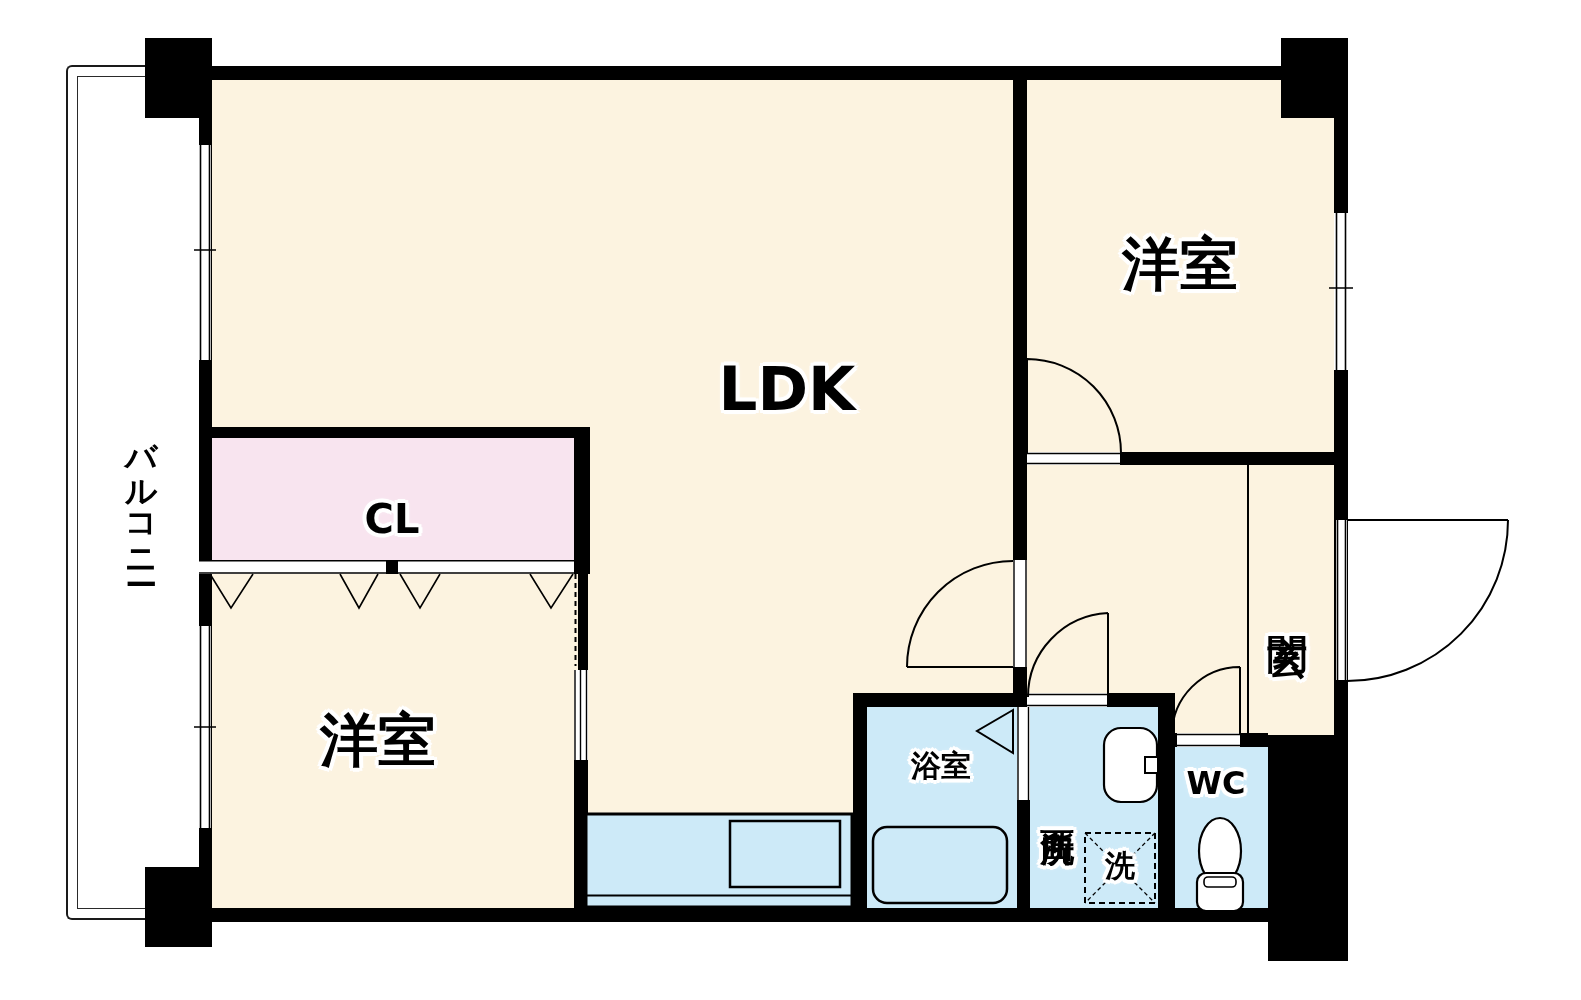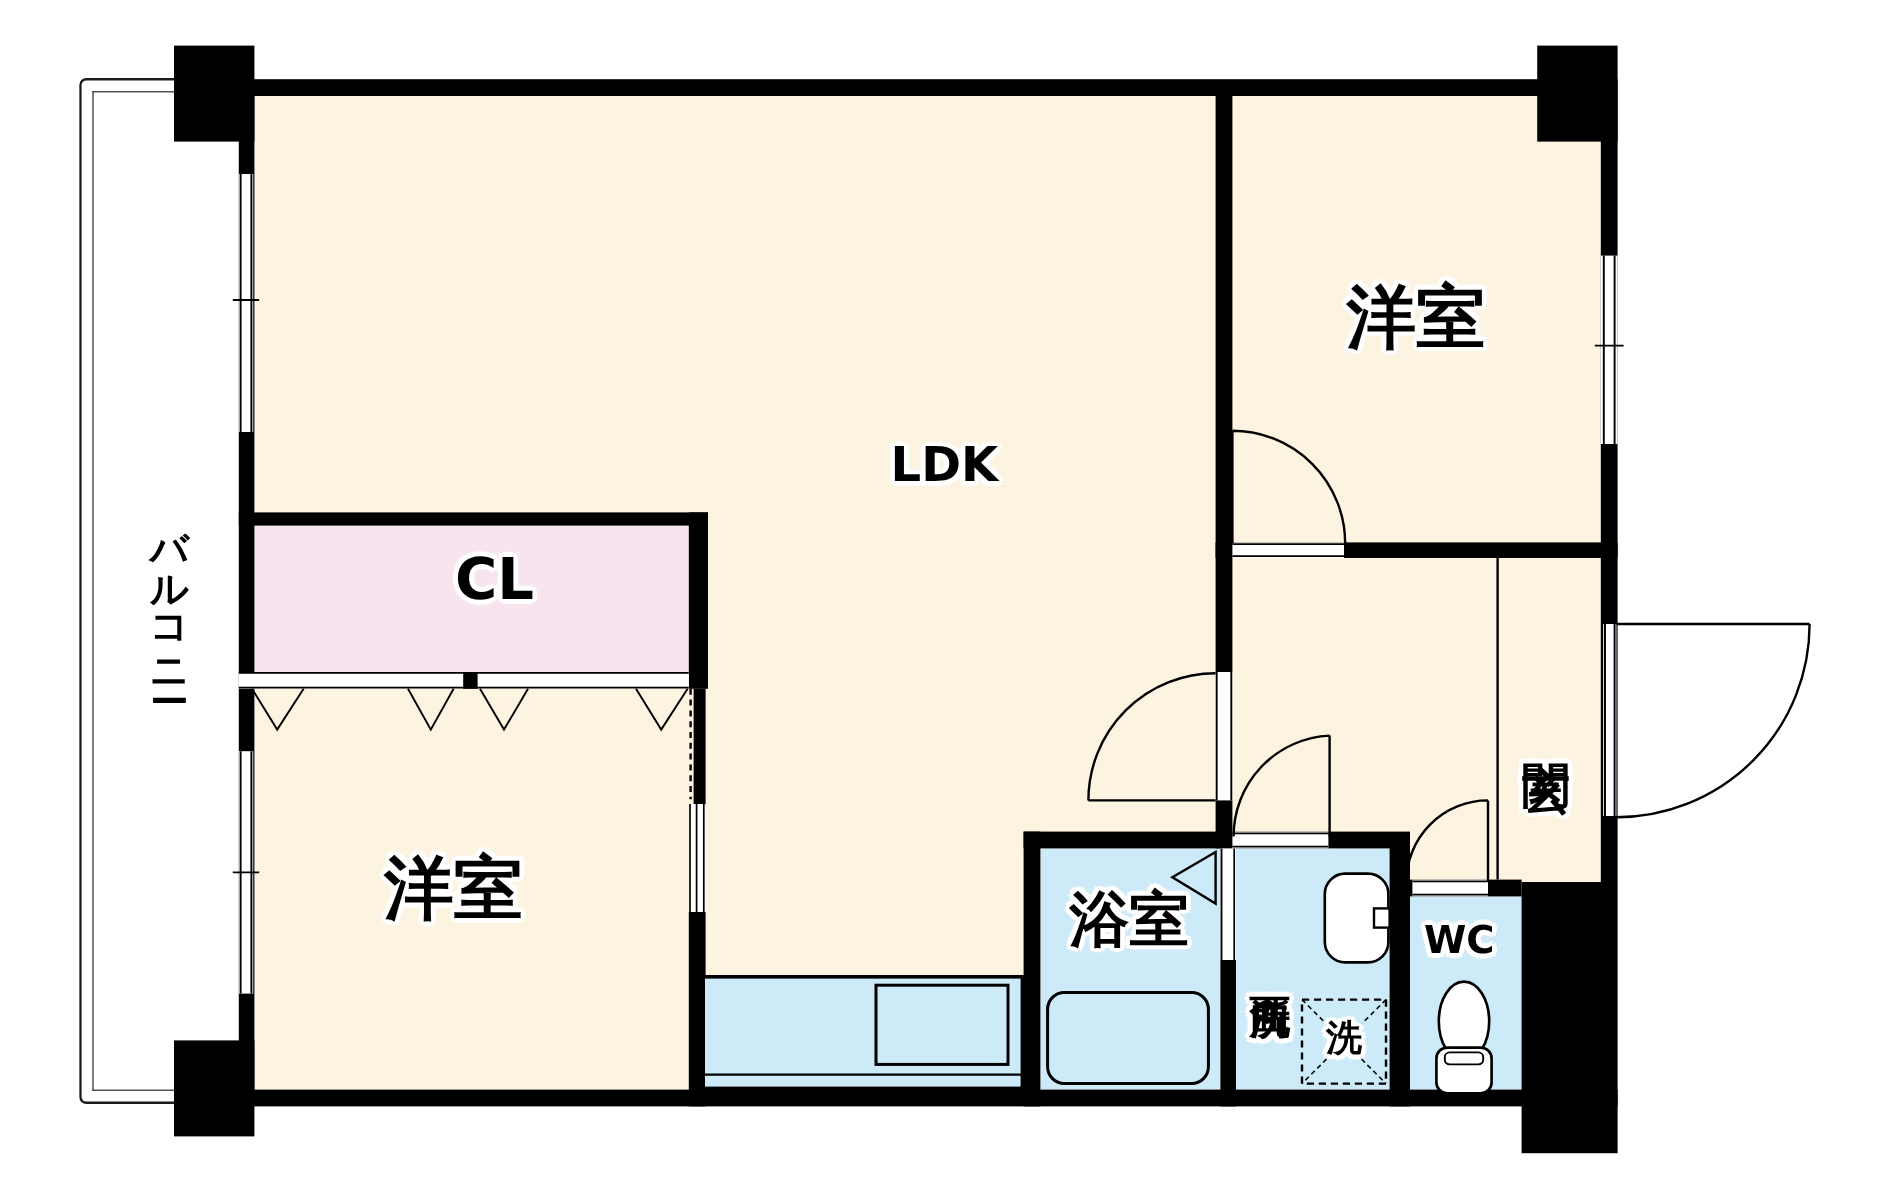--- a/index.html
+++ b/index.html
@@ -140,24 +140,24 @@
       <rect x="1197" y="873" width="46" height="38" rx="9" fill="#fff" stroke="#000" stroke-width="2.2"></rect>
       <rect x="1204" y="877" width="32" height="10" rx="4" fill="none" stroke="#000" stroke-width="1.6"></rect>
     </g>
 
     <g stroke="#000" fill="none">
       <rect x="1085" y="833" width="70" height="70" stroke-width="2" stroke-dasharray="6,4"></rect>
       <path d="M1085,833 L1155,903 M1155,833 L1085,903" stroke-width="1.3" stroke-dasharray="4,3"></path>
     </g>
   </svg>
 
-  <div class="label" style="left:787px;top:389px;font-size:40px;">LDK</div>
+  <div class="label" style="left:787px;top:389px;font-size:61px;">LDK</div>
   <div class="label" style="left:1180px;top:264px;font-size:58px;">洋室</div>
   <div class="label" style="left:378px;top:740px;font-size:58px;">洋室</div>
-  <div class="label" style="left:392px;top:484px;font-size:48px;margin-left:20px;">CL</div>
+  <div class="label" style="left:392px;top:520px;font-size:40px;">CL</div>
   <div class="label v" style="left:1287px;top:604px;font-size:40px;">玄関</div>
-  <div class="label" style="left:941px;top:766px;font-size:50px;">浴室</div>
+  <div class="label" style="left:941px;top:766px;font-size:30px;">浴室</div>
   <div class="label v" style="left:1057px;top:804px;font-size:34px;">洗面所</div>
   <div class="label" style="left:1216px;top:784px;font-size:32px;">WC</div>
   <div class="label" style="left:1120px;top:866px;font-size:30px;">洗</div>
   <div class="label v" style="left:141px;top:494px;font-size:32px;">バルコニー</div>
 
 </div>
 
 </body></html>

